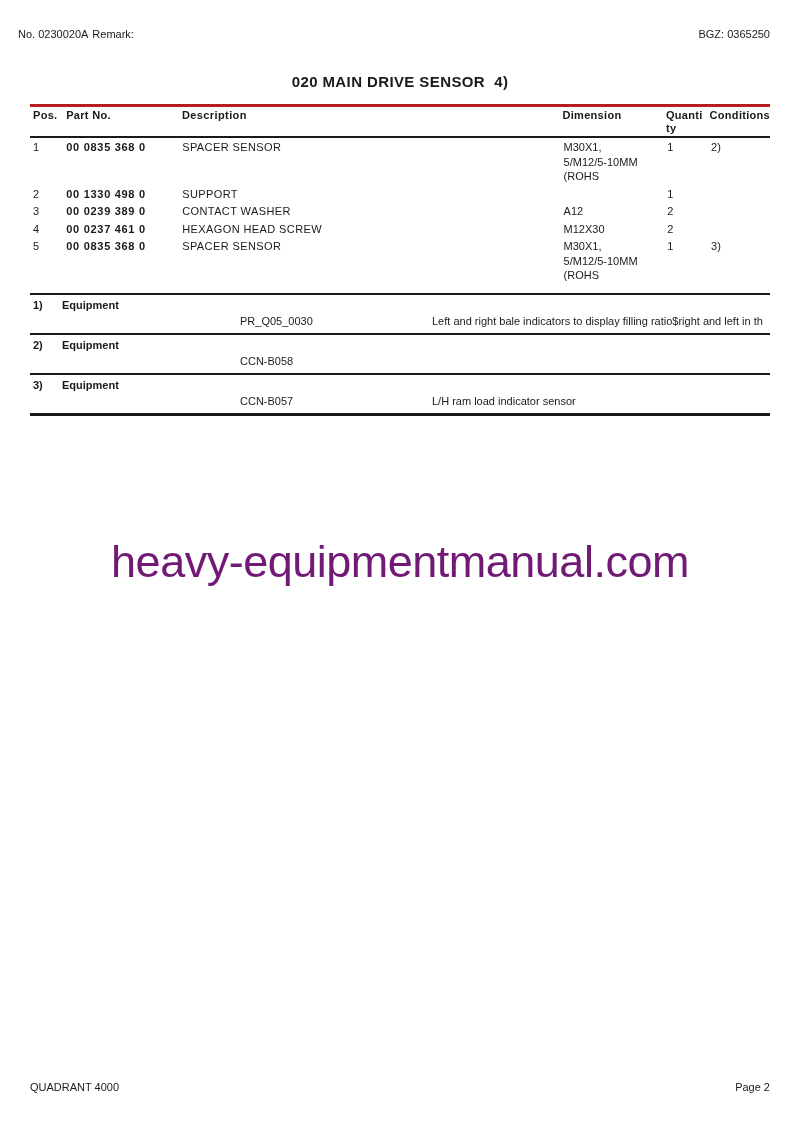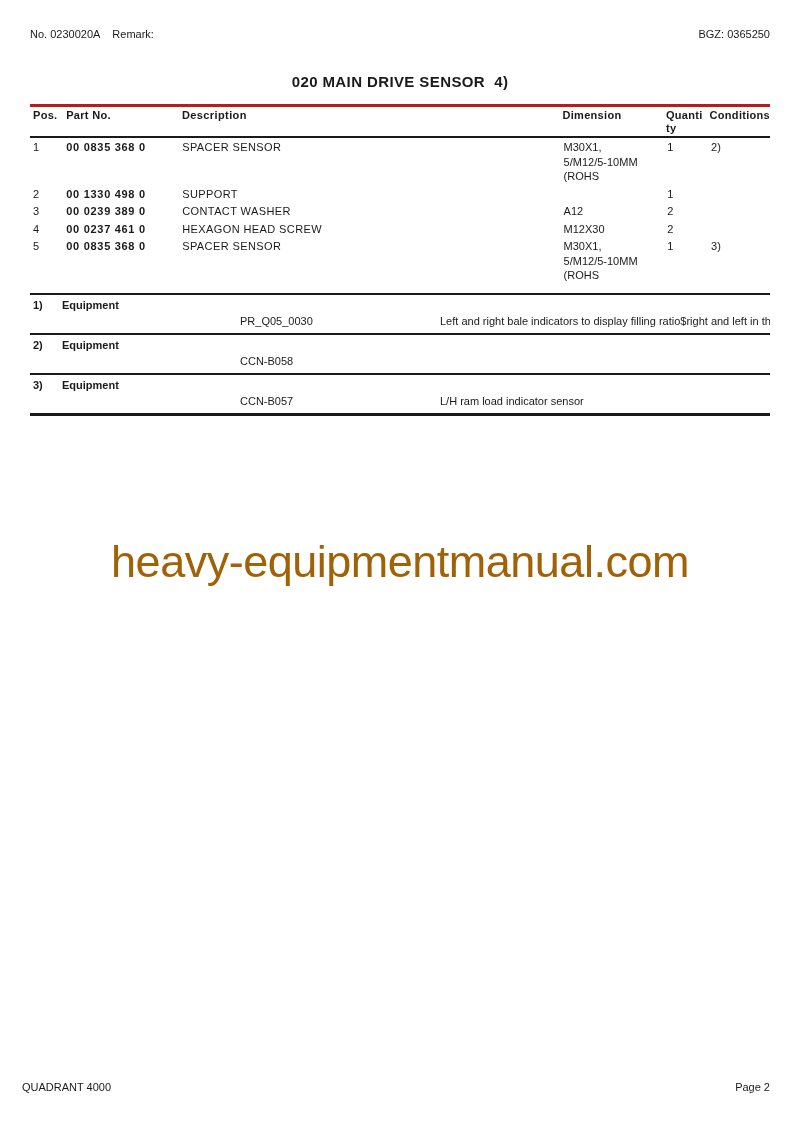--- a/index.html
+++ b/index.html
@@ -8,28 +8,28 @@
     position: relative;
     background: #ffffff;
     font-family: "Liberation Sans", "DejaVu Sans", sans-serif;
     color: #1a1a1a;
     overflow: hidden;
   }
 
   
   .doc-header {
     position: absolute;
-    top: 28px; left: 30px; right: 30px;
+    top: 28px; left: 18px; right: 30px;
     display: flex;
     justify-content: space-between;
     font-size: 11px;
     line-height: 13px;
   }
   .doc-header-left { display: flex; }
-  .remark { margin-left: 12px; }
+  .remark { margin-left: 4px; }
 
   
   .title {
     position: absolute;
     top: 73px; left: 0;
     width: 100%;
     text-align: center;
     font-size: 15px;
     font-weight: bold;
     letter-spacing: 0.4px;
@@ -80,40 +80,39 @@
     display: flex;
     font-weight: bold;
     line-height: 14px;
   }
   .fn-marker { width: 32px; padding-left: 3px; }
   .fn-line2 {
     display: flex;
     padding-left: 210px;
     margin-top: 2px;
     line-height: 14px;
-    gap: 8px;
   }
   .fn-code { width: 192px; flex-shrink: 0; }
   .fn-desc { flex: 1; white-space: nowrap; overflow: hidden; }
 
   
   .watermark {
     position: absolute;
     top: 536px; left: 0;
     width: 100%;
     text-align: center;
     font-size: 45px;
     letter-spacing: -0.5px;
     font-weight: normal;
   }
 
   
   .page-footer {
     position: absolute;
-    top: 1081px; left: 22px; right: 30px;
+    top: 1081px; left: 30px; right: 30px;
     display: flex;
     justify-content: space-between;
     font-size: 11px;
     line-height: 13px;
   }
 </style>
 </head>
 <body>
 
 <div class="page">
@@ -233,20 +232,20 @@
         </div>
         <div class="fn-line2">
           <span class="fn-code">CCN-B057</span>
           <span class="fn-desc">L/H ram load indicator sensor</span>
         </div>
       </div>
 
     </div>
   </div>
 
-  <div class="watermark" style="color: #a16207;">heavy-equipmentmanual.com</div>
+  <div class="watermark" style="color: #701a75;">heavy-equipmentmanual.com</div>
 
   <div class="page-footer">
     <span>QUADRANT 4000</span>
     <span>Page 2</span>
   </div>
 
 </div>
 
 </body></html>

